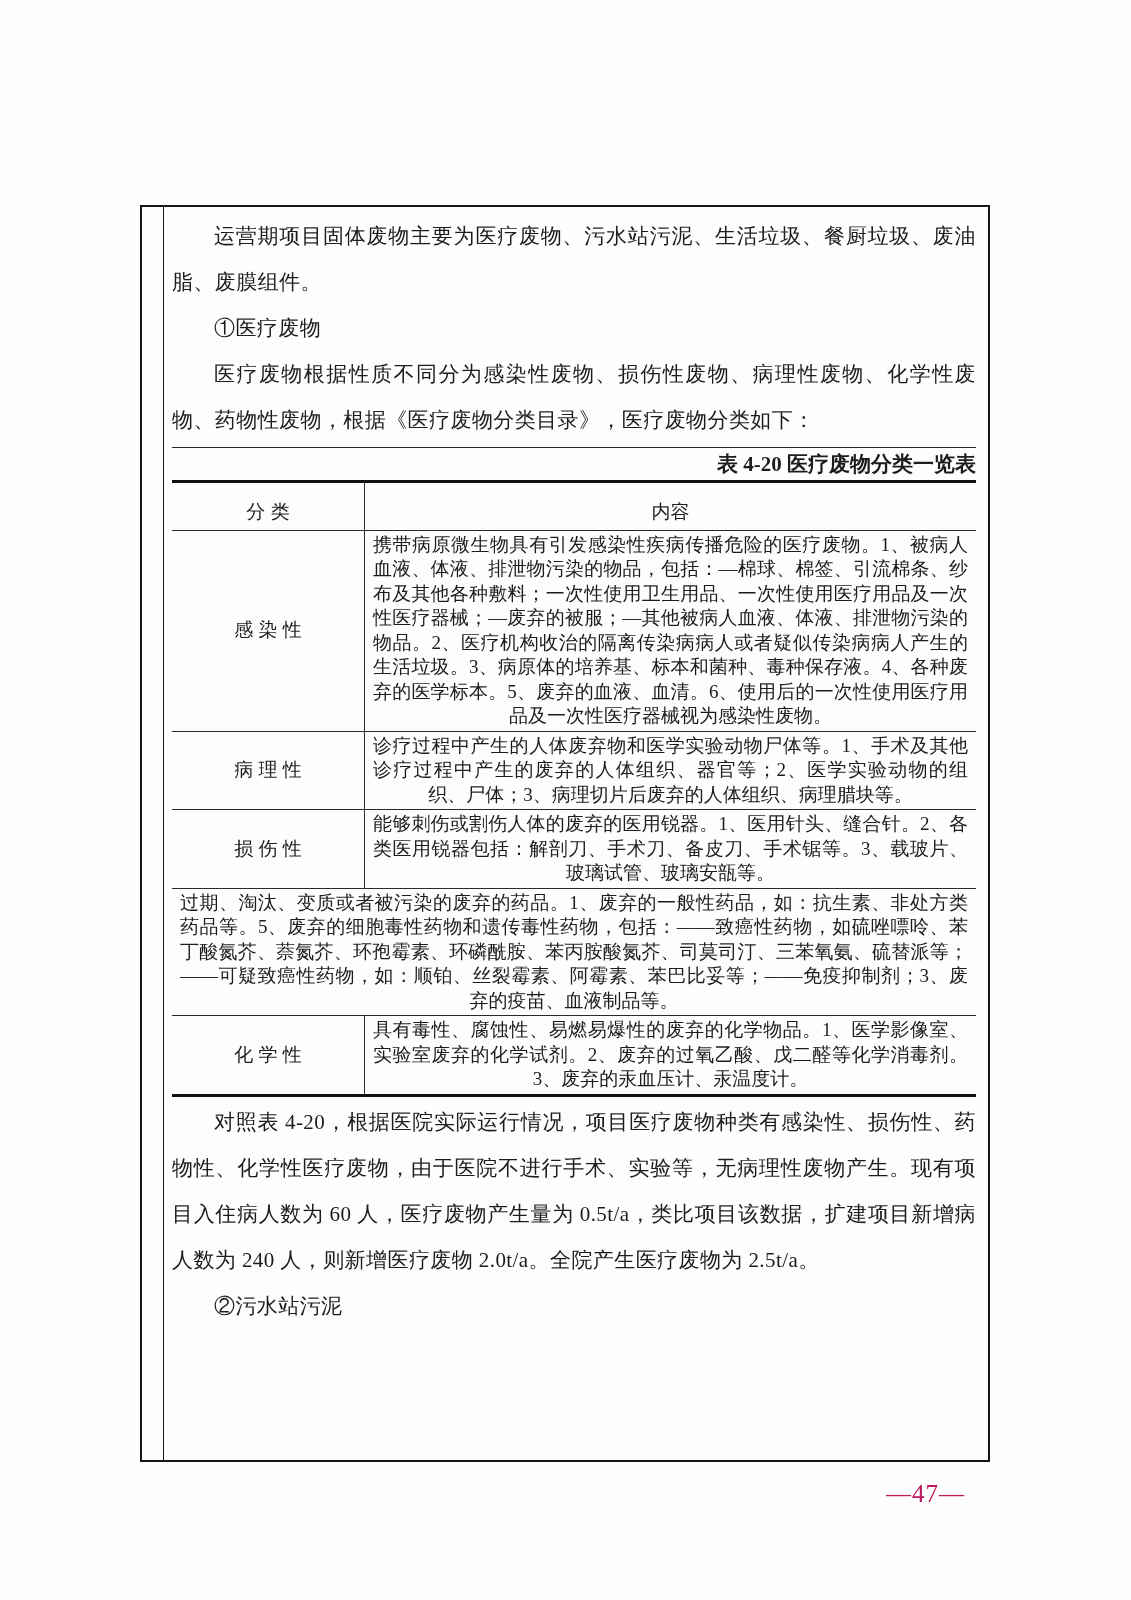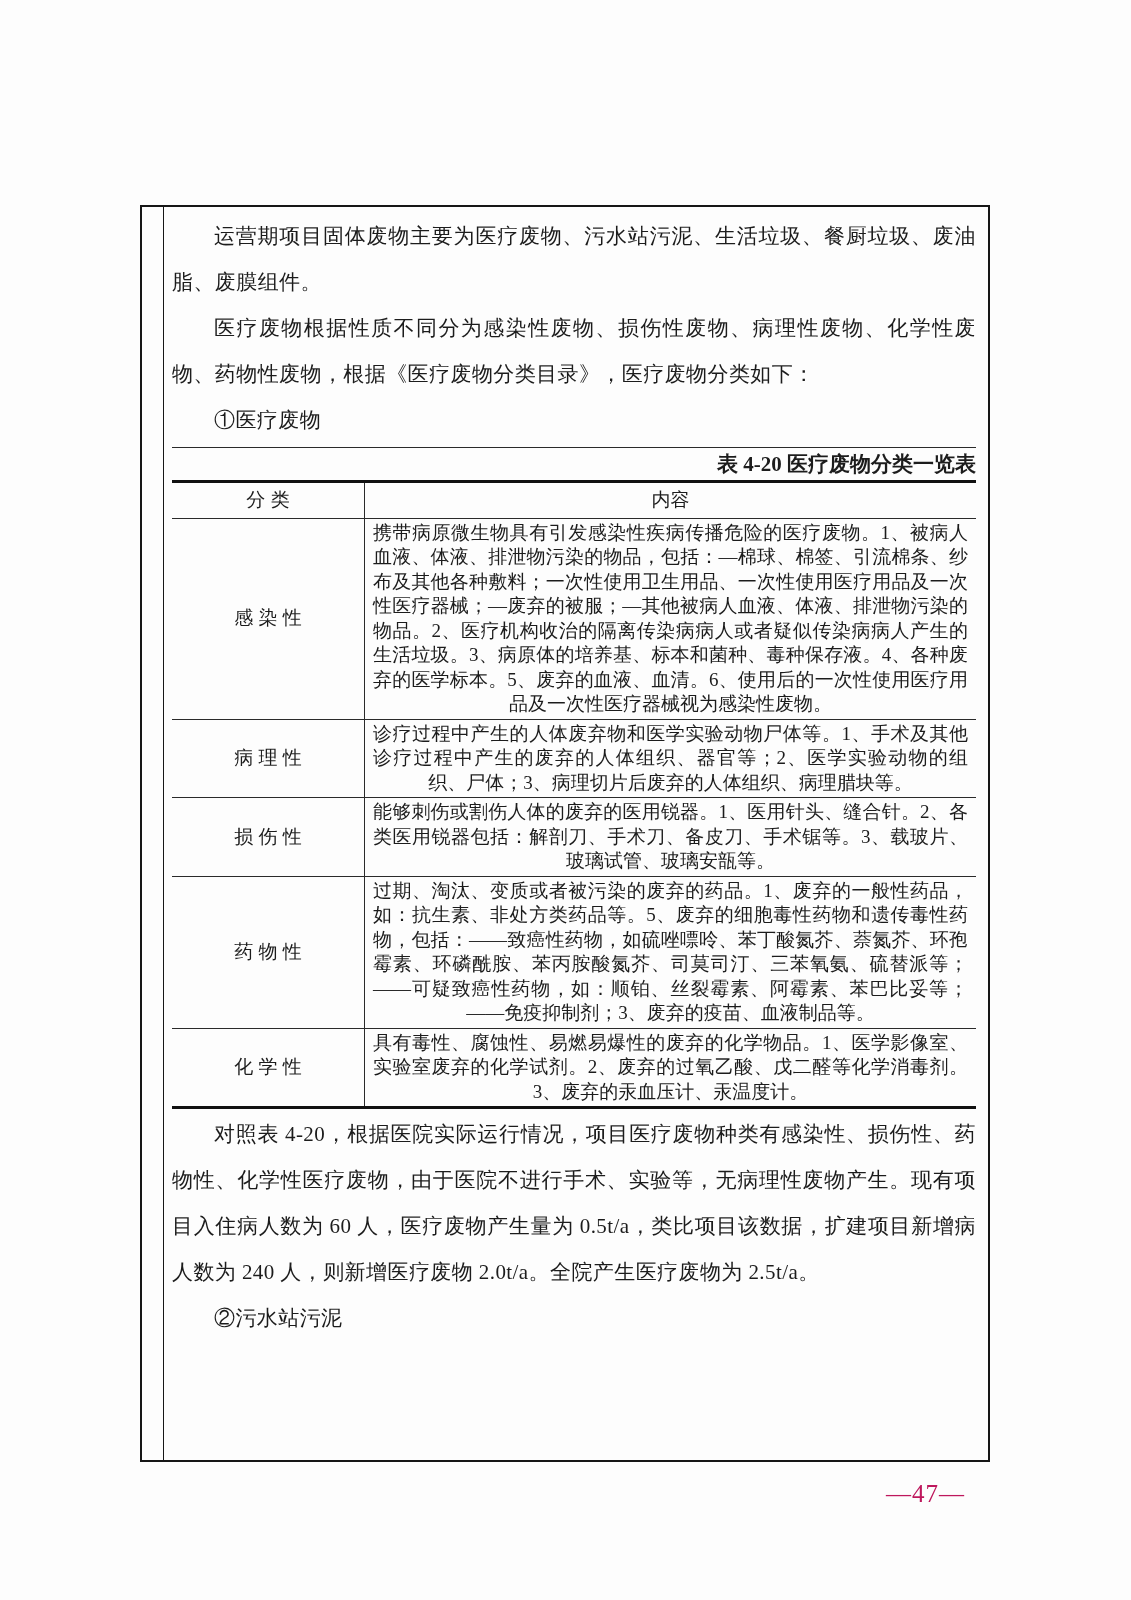--- a/index.html
+++ b/index.html
@@ -35,38 +35,38 @@
   .t-row { display:flex; align-items:stretch; border-bottom:1px solid #2a2a2a; }
   .t-row:last-child { border-bottom:none; }
   .t-cat {
     flex:0 0 192px; width:192px; border-right:1px solid #2a2a2a;
     display:flex; align-items:center; justify-content:center;
     letter-spacing:0.28em; text-indent:0.28em;
   }
   .t-content {
     flex:1; padding:2px 8px; text-align:justify; text-align-last:center;
   }
-  .t-header .t-cat, .t-header .t-content { padding-top:5px; padding-bottom:5px; }
+  .t-header .t-cat, .t-header .t-content { padding-top:17px; padding-bottom:5px; }
   .t-header .t-content { text-align:left; }
   .page-number {
     position:absolute; right:166px; bottom:92px;
     font-size:25px; letter-spacing:1px; color:#be185d;
   }
 </style>
 </head>
 <body>
 
 <div class="page">
   <div class="frame">
     <div class="gutter"></div>
     <div class="content">
 
       <p class="para">运营期项目固体废物主要为医疗废物、污水站污泥、生活垃圾、餐厨垃圾、废油脂、废膜组件。</p>
+      <p class="para">①医疗废物</p>
       <p class="para">医疗废物根据性质不同分为感染性废物、损伤性废物、病理性废物、化学性废物、药物性废物，根据《医疗废物分类目录》，医疗废物分类如下：</p>
-      <p class="para">①医疗废物</p>
 
       <div class="wtable">
         <div class="t-title">表 4-20 医疗废物分类一览表</div>
 
         <div class="t-row t-header">
           <div class="t-cat">分类</div>
           <div class="t-content">内容</div>
         </div>
 
         <div class="t-row">
@@ -78,21 +78,20 @@
           <div class="t-cat">病理性</div>
           <div class="t-content">诊疗过程中产生的人体废弃物和医学实验动物尸体等。1、手术及其他诊疗过程中产生的废弃的人体组织、器官等；2、医学实验动物的组织、尸体；3、病理切片后废弃的人体组织、病理腊块等。</div>
         </div>
 
         <div class="t-row">
           <div class="t-cat">损伤性</div>
           <div class="t-content">能够刺伤或割伤人体的废弃的医用锐器。1、医用针头、缝合针。2、各类医用锐器包括：解剖刀、手术刀、备皮刀、手术锯等。3、载玻片、玻璃试管、玻璃安瓿等。</div>
         </div>
 
         <div class="t-row">
-          <div class="t-cat">药物性</div>
           <div class="t-content">过期、淘汰、变质或者被污染的废弃的药品。1、废弃的一般性药品，如：抗生素、非处方类药品等。5、废弃的细胞毒性药物和遗传毒性药物，包括：——致癌性药物，如硫唑嘌呤、苯丁酸氮芥、萘氮芥、环孢霉素、环磷酰胺、苯丙胺酸氮芥、司莫司汀、三苯氧氨、硫替派等；——可疑致癌性药物，如：顺铂、丝裂霉素、阿霉素、苯巴比妥等；——免疫抑制剂；3、废弃的疫苗、血液制品等。</div>
         </div>
 
         <div class="t-row">
           <div class="t-cat">化学性</div>
           <div class="t-content">具有毒性、腐蚀性、易燃易爆性的废弃的化学物品。1、医学影像室、实验室废弃的化学试剂。2、废弃的过氧乙酸、戊二醛等化学消毒剂。3、废弃的汞血压计、汞温度计。</div>
         </div>
       </div>
 
       <p class="para">对照表 4-20，根据医院实际运行情况，项目医疗废物种类有感染性、损伤性、药物性、化学性医疗废物，由于医院不进行手术、实验等，无病理性废物产生。现有项目入住病人数为 60 人，医疗废物产生量为 0.5t/a，类比项目该数据，扩建项目新增病人数为 240 人，则新增医疗废物 2.0t/a。全院产生医疗废物为 2.5t/a。</p>

